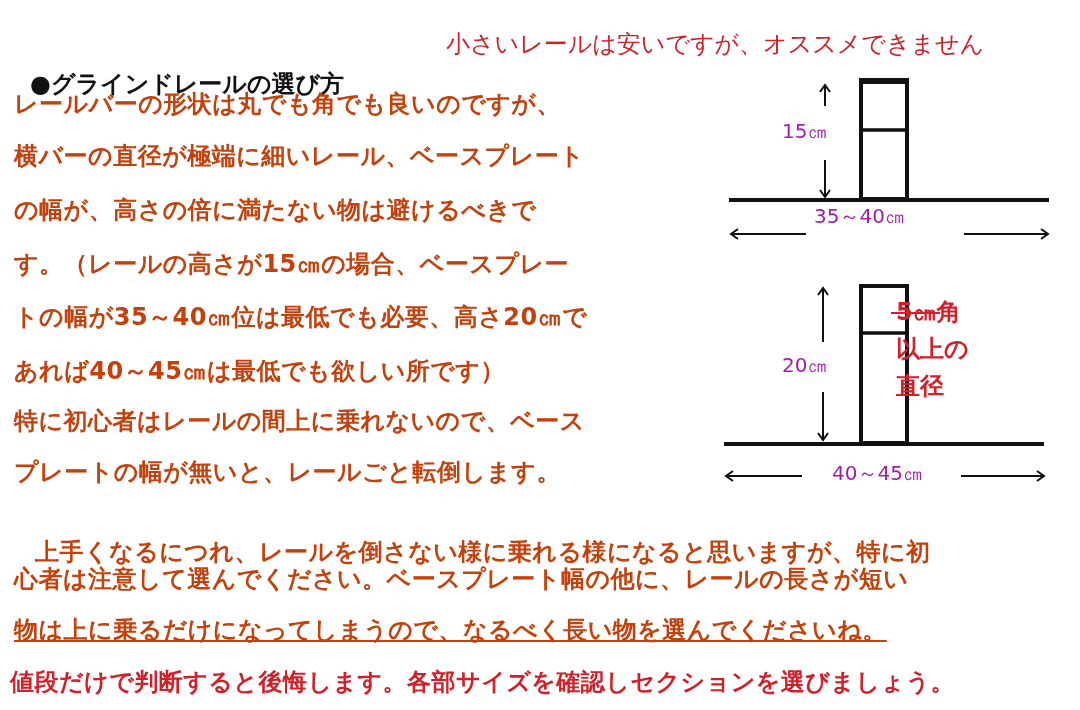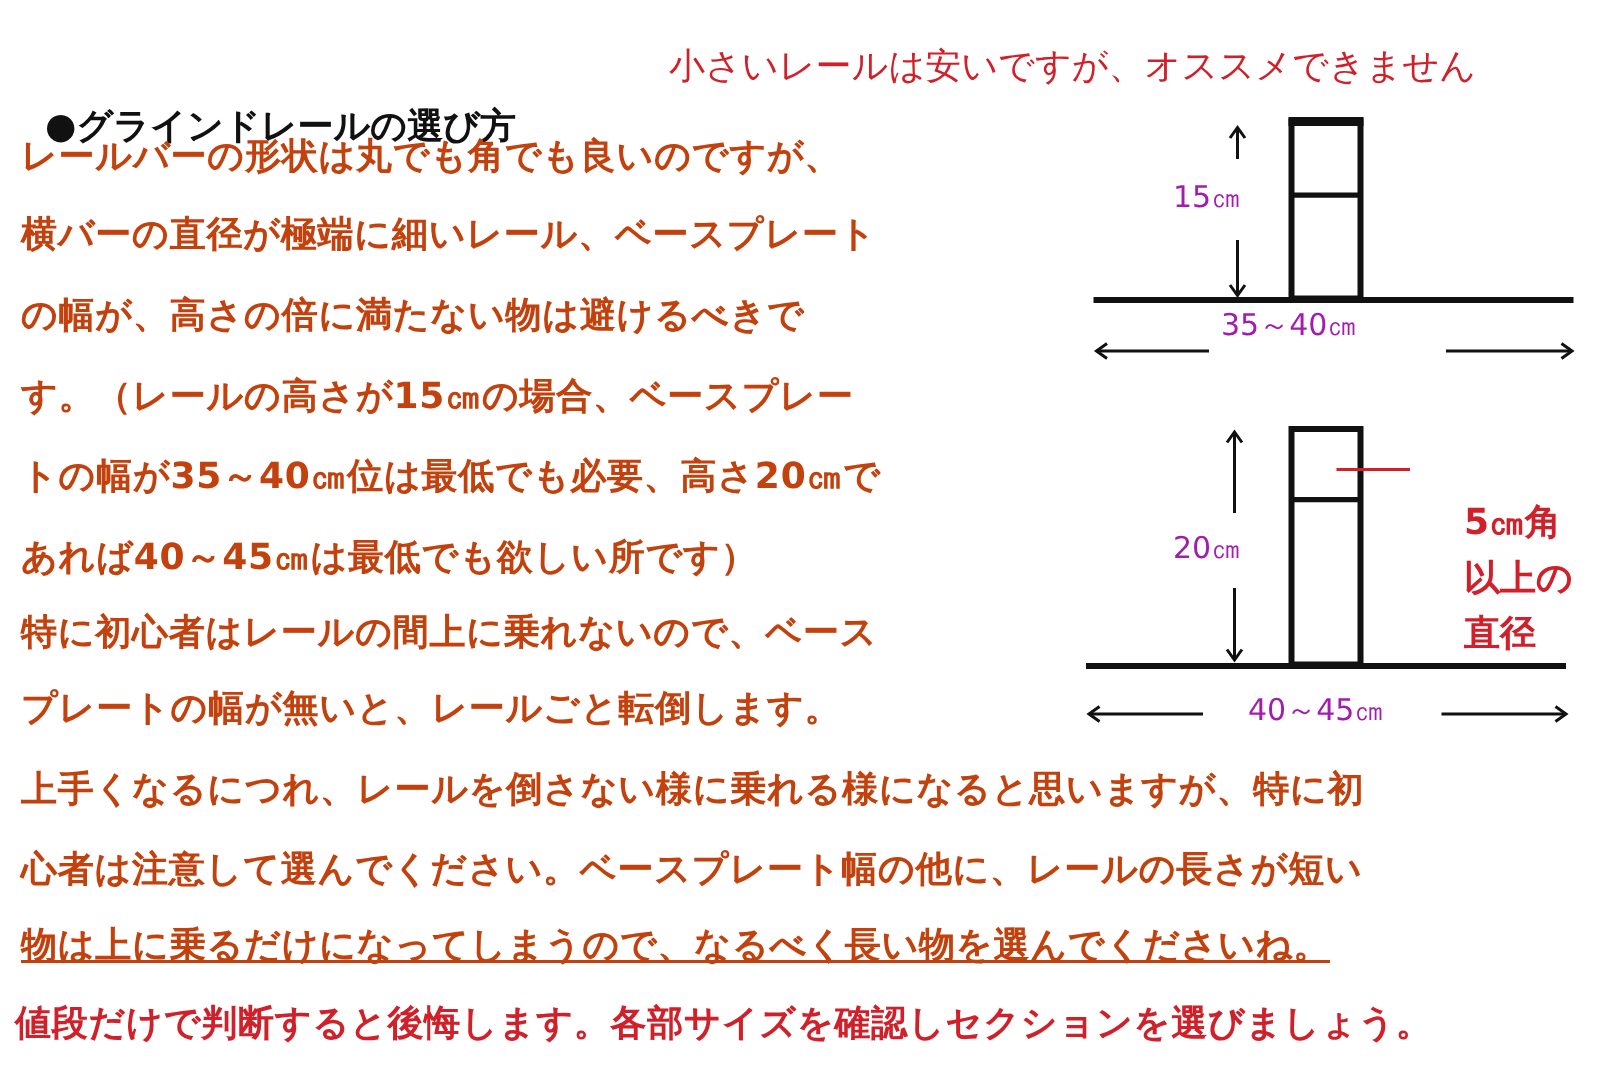--- a/index.html
+++ b/index.html
@@ -24,21 +24,21 @@
 
 <div>
   <div class="abs line" style="top:88px;">レールバーの形状は丸でも角でも良いのですが、</div>
   <div class="abs line" style="top:140px;">横バーの直径が極端に細いレール、ベースプレート</div>
   <div class="abs line" style="top:194px;">の幅が、高さの倍に満たない物は避けるべきで</div>
   <div class="abs line" style="top:248px;">す。（レールの高さが15㎝の場合、ベースプレー</div>
   <div class="abs line" style="top:301px;">トの幅が35～40㎝位は最低でも必要、高さ20㎝で</div>
   <div class="abs line" style="top:355px;">あれば40～45㎝は最低でも欲しい所です）</div>
   <div class="abs line" style="top:405px;">特に初心者はレールの間上に乗れないので、ベース</div>
   <div class="abs line" style="top:456px;">プレートの幅が無いと、レールごと転倒します。</div>
-  <div class="abs line" style="top:510px;">上手くなるにつれ、レールを倒さない様に乗れる様になると思いますが、特に初</div>
+  <div class="abs line" style="top:536px;margin-left:21px;">上手くなるにつれ、レールを倒さない様に乗れる様になると思いますが、特に初</div>
   <div class="abs line" style="top:563px;">心者は注意して選んでください。ベースプレート幅の他に、レールの長さが短い</div>
   <div class="abs line" style="top:614px;text-decoration:underline;">物は上に乗るだけになってしまうので、なるべく長い物を選んでくださいね。</div>
 </div>
 
 <div class="abs line red" style="top:666px; left:10px;">値段だけで判断すると後悔します。各部サイズを確認しセクションを選びましょう。</div>
 
 <div>
   <svg class="diag" width="1080" height="710">
 
     <rect x="861" y="81" width="46" height="118" fill="none" stroke="#111" stroke-width="4"></rect>
@@ -81,18 +81,18 @@
     </g>
     <g stroke="#111" stroke-width="2" fill="none">
       <line x1="726" y1="476" x2="802" y2="476"></line>
       <polyline points="733,471 726,476 733,481"></polyline>
       <line x1="961" y1="476" x2="1044" y2="476"></line>
       <polyline points="1037,471 1044,476 1037,481"></polyline>
     </g>
   </svg>
   <div class="abs dlabel" style="left:782px; top:352px;">20㎝</div>
   <div class="abs dlabel" style="left:812px; top:460px;margin-left:20px;">40～45㎝</div>
-  <div class="abs" style="left:976px; top:294px;margin-top:36px;">
+  <div class="abs" style="left:896px; top:294px;">
     <div class="rlabel">5㎝角</div>
     <div class="rlabel">以上の</div>
     <div class="rlabel">直径</div>
   </div>
 </div>
 
 </body></html>

